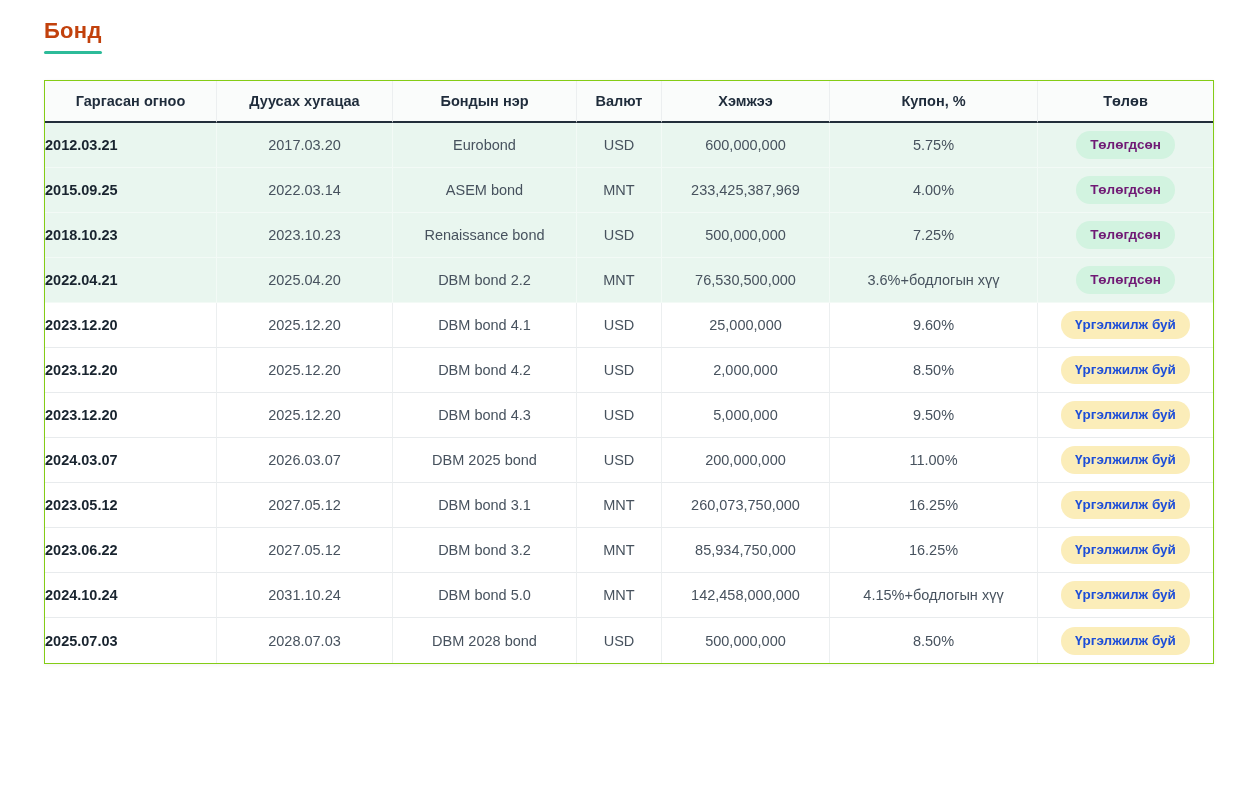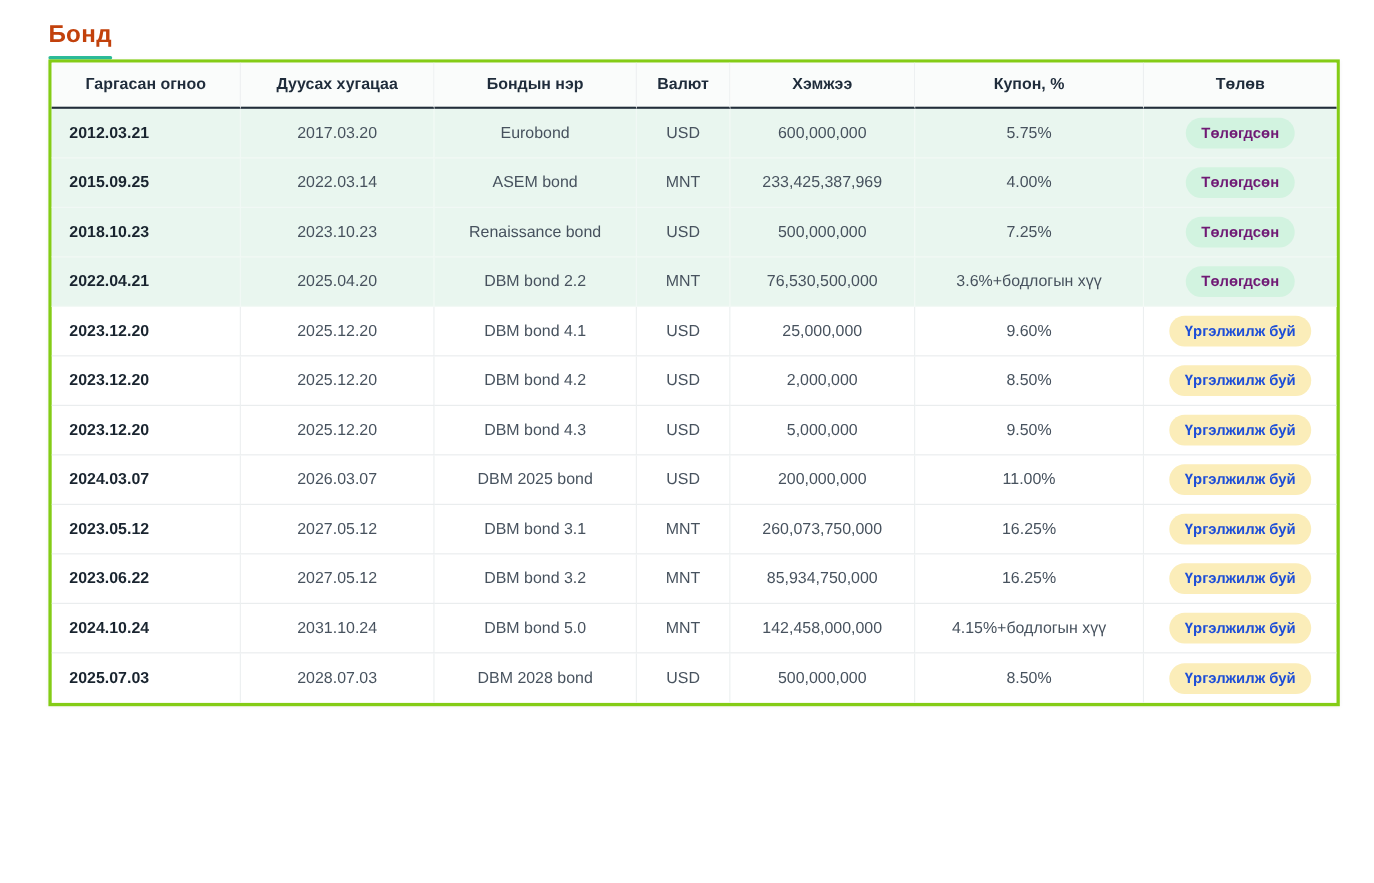--- a/index.html
+++ b/index.html
@@ -19,25 +19,26 @@
     letter-spacing: 0.3px;
   }
   .title-underline {
     width: 58px;
     height: 3px;
     background: #2dbb99;
     border-radius: 2px;
     margin-top: 7px;
   }
   table.bond-table {
+    margin-top: 26px;
     border-collapse: separate;
     border-spacing: 0;
     table-layout: fixed;
     width: 1168px;
-    border: 3px solid #84cc16;
+    border: 1px solid #84cc16;
     box-shadow: 0 1px 4px rgba(0,0,0,0.05);
     font-size: 14.5px;
   }
   thead th {
     background: #fafcfb;
     color: #1f2c3b;
     font-weight: 700;
     text-align: center;
     height: 42px;
     padding: 6px 8px;
@@ -51,21 +52,21 @@
     text-align: center;
     color: #47525e;
     border-bottom: 1px solid #e8ebed;
     border-right: 1px solid #eceff0;
     white-space: nowrap;
   }
   tbody td:last-child { border-right: none; }
   tbody tr:last-child td { border-bottom: none; }
   tbody td.col-issue {
     text-align: left;
-    padding-left: 16px;
+    padding-left: 0;
     font-weight: 700;
     color: #19242f;
   }
   tr.row-paid td { background: #e9f6ef; border-right-color: #f3faf6; border-bottom-color: #f3faf6; }
   tr.row-paid:last-of-type td { border-bottom-color: #e8ebed; }
   .badge {
     display: inline-block;
     padding: 6px 14px;
     border-radius: 16px;
     font-size: 13.5px;

